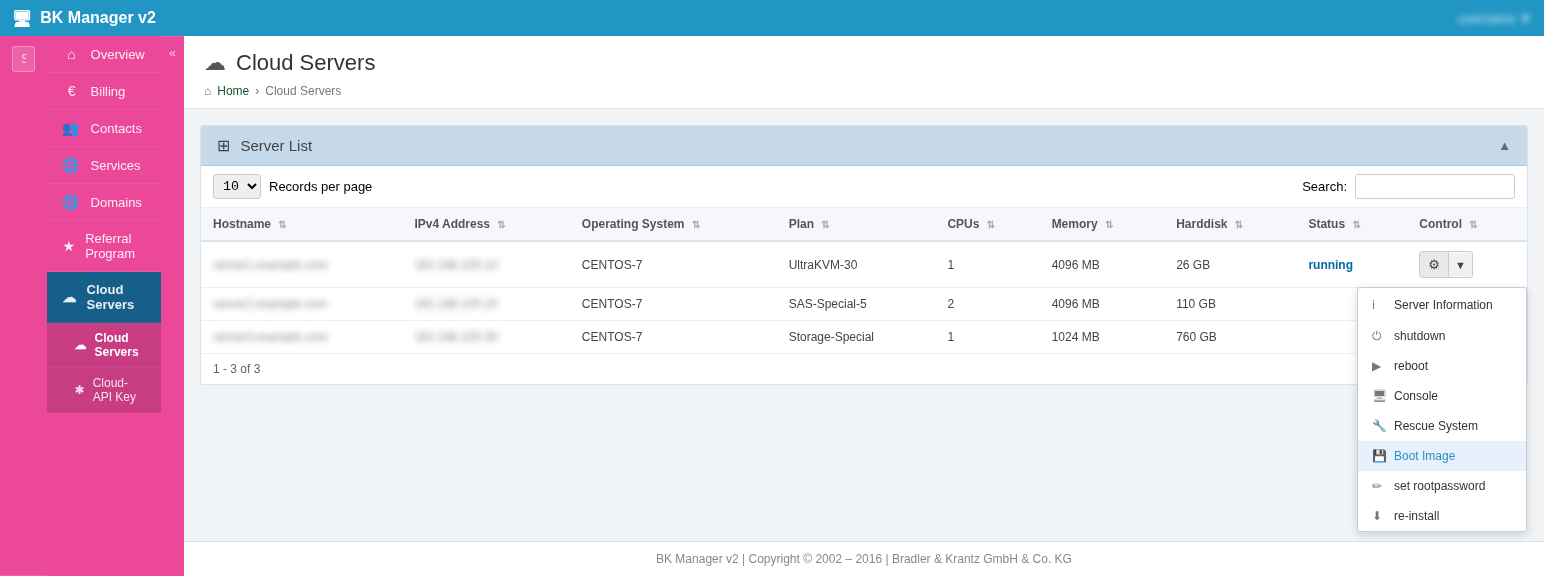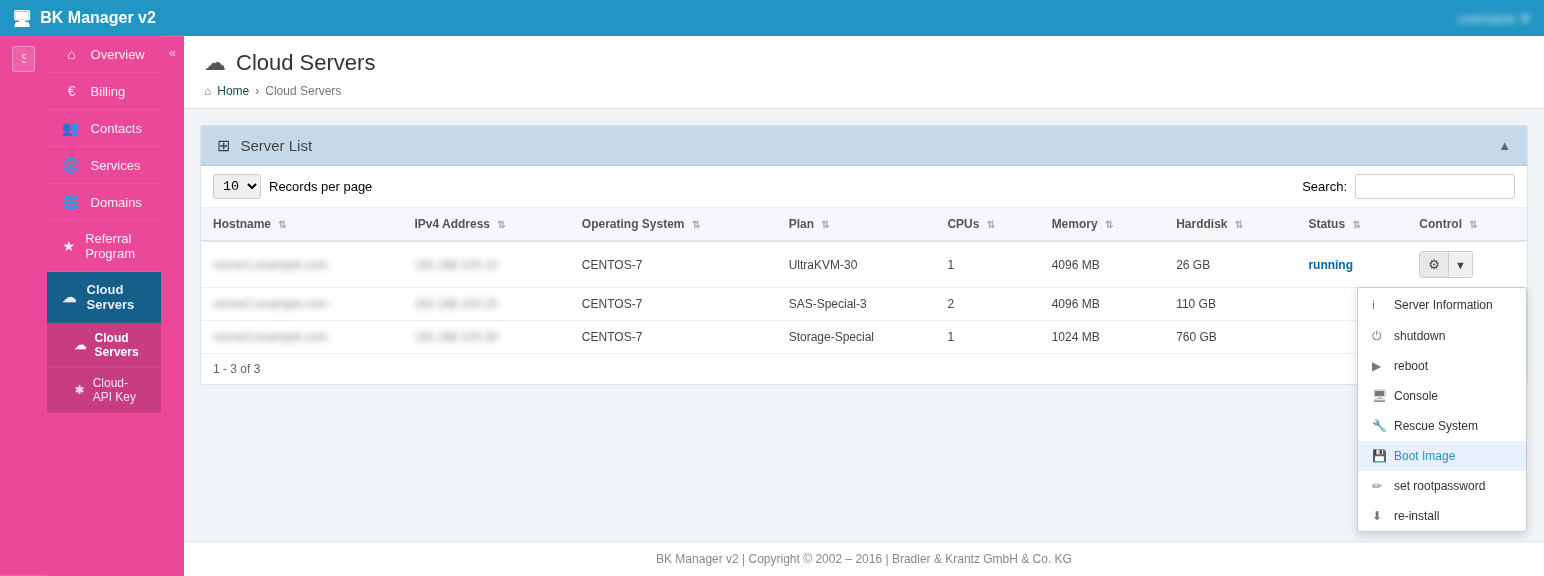--- a/index.html
+++ b/index.html
@@ -431,21 +431,21 @@
                     <span>re-install</span>
                   </div>
                 </div>
               </td>
             </tr>
 
             <tr>
               <td><span class="blurred">server2.example.com</span></td>
               <td><span class="blurred">192.168.100.20</span></td>
               <td>CENTOS-7</td>
-              <td>SAS-Special-3</td>
+              <td>SAS-Special-5</td>
               <td>2</td>
               <td>4096 MB</td>
               <td>110 GB</td>
               <td></td>
               <td></td>
             </tr>
 
             <tr>
               <td><span class="blurred">server3.example.com</span></td>
               <td><span class="blurred">192.168.100.30</span></td>

